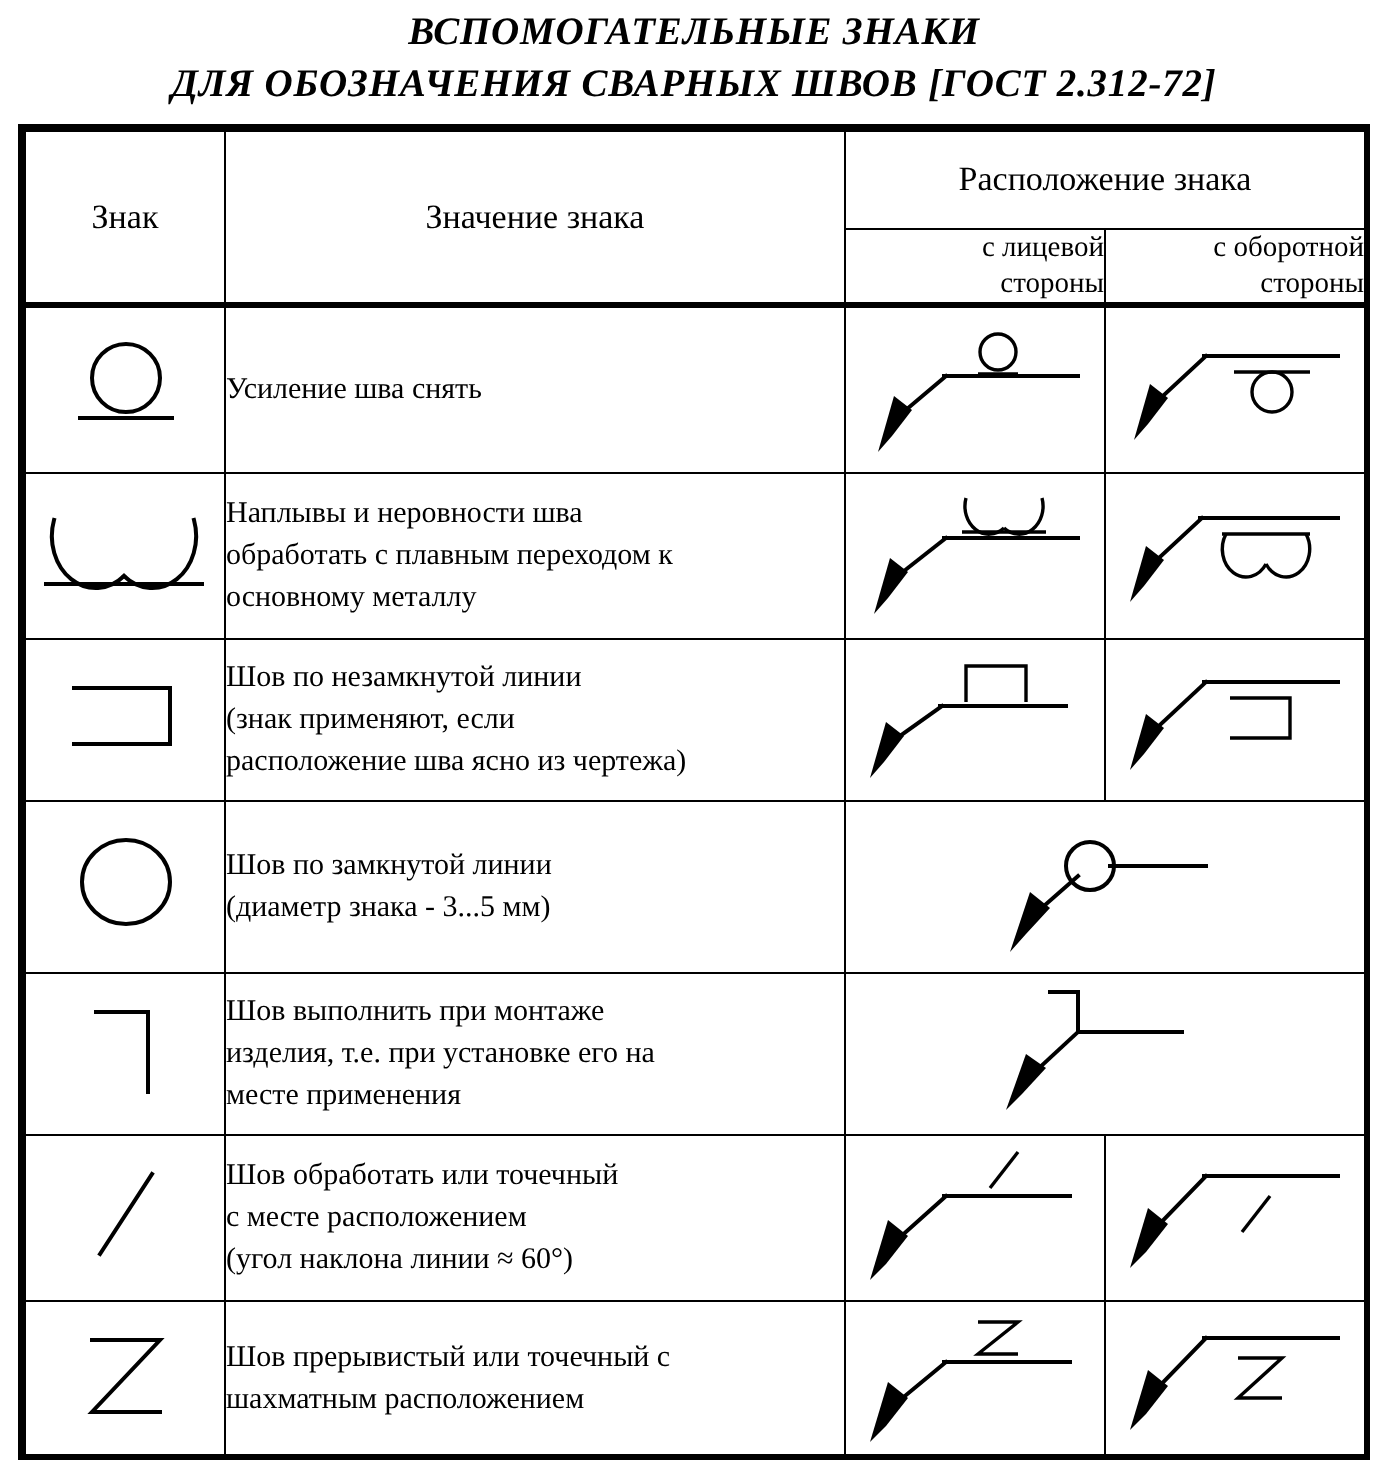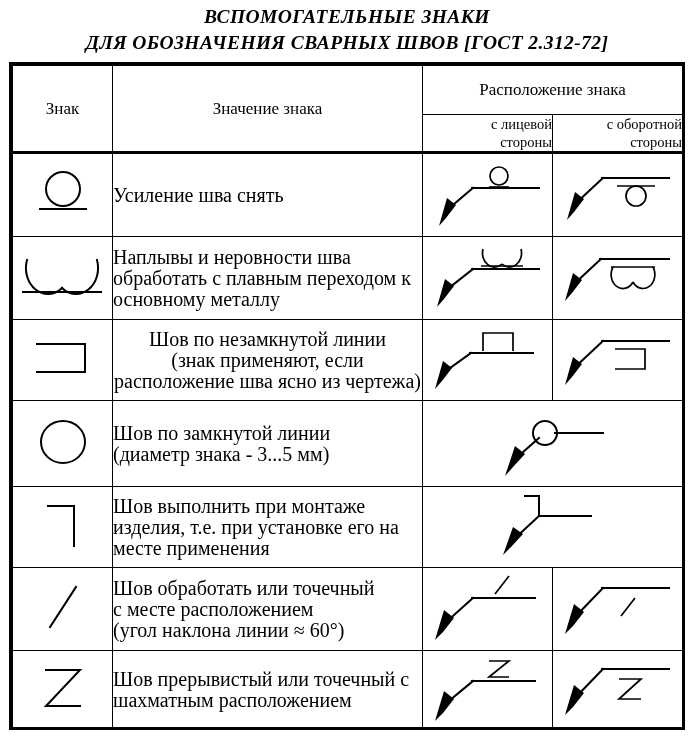--- a/index.html
+++ b/index.html
@@ -71,34 +71,34 @@
     padding: 4px 2px;
   }
   .thick-bottom { border-bottom: 3px solid #000 !important; }
 
   
   .sign-cell {
     text-align: center;
     vertical-align: middle;
   }
   .mean-cell {
-    font-size: 20px;
+    font-size: 15px;
     line-height: 21px;
     padding: 6px 4px 6px 9px;
     text-align: left;
     vertical-align: middle;
   }
   .draw-cell {
     text-align: center;
     vertical-align: middle;
     line-height: 0;
   }
   .r1 td { height: 82px; }
   .r2 td { height: 82px; }
-  .r3 td { height: 80px; text-align: center; }
+  .r3 td { height: 80px; }
   .r4 td { height: 85px; margin-left: 20px; }
   .r5 td { height: 80px; }
   .r6 td { height: 82px; }
   .r7 td { height: 78px; margin-left: 12px; }
 
   svg { display: inline-block; }
   .stroke {
     fill: none;
     stroke: #000;
     stroke-width: 2;

